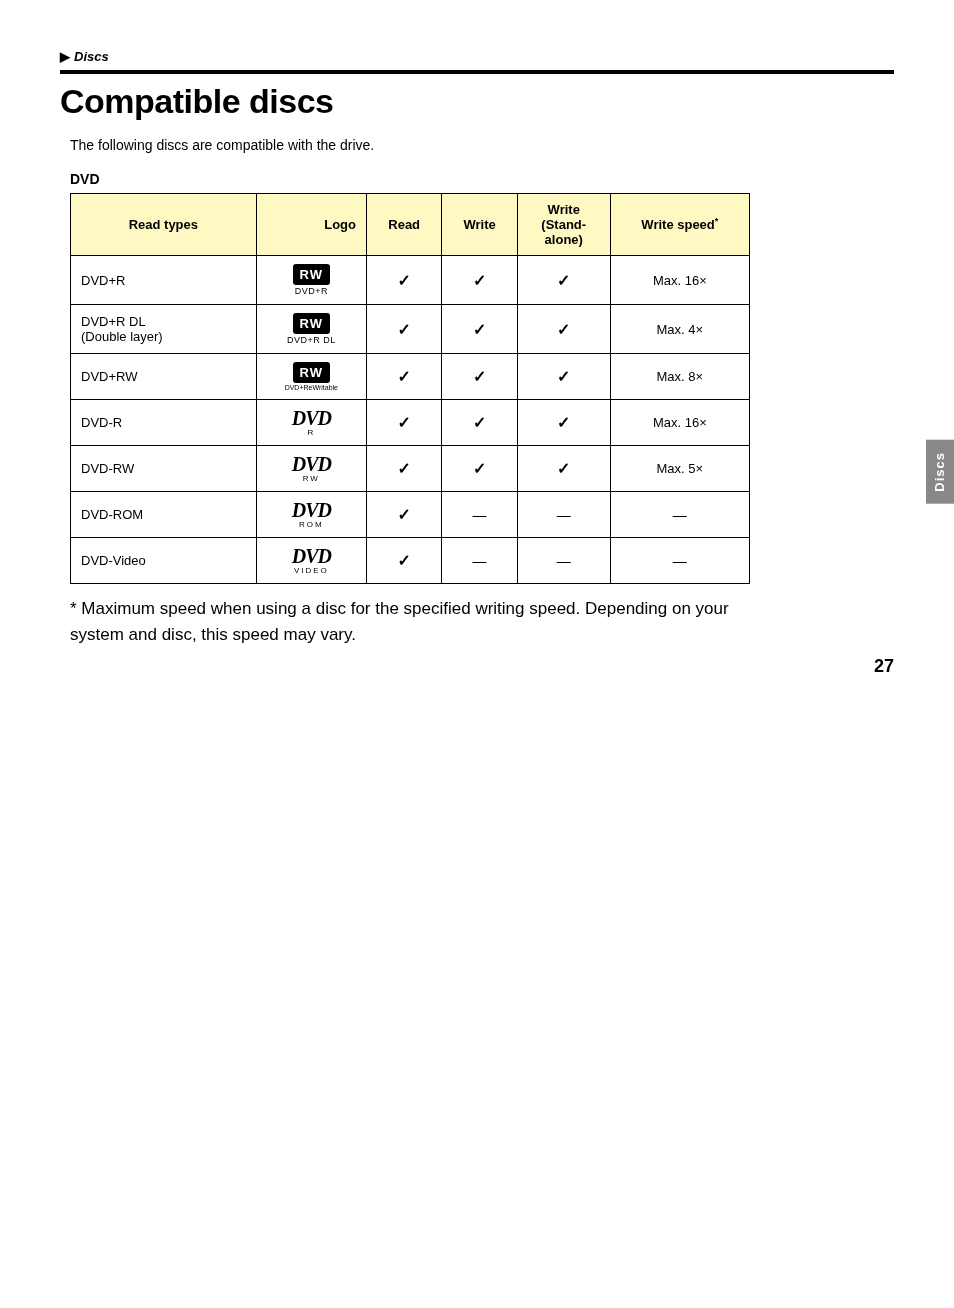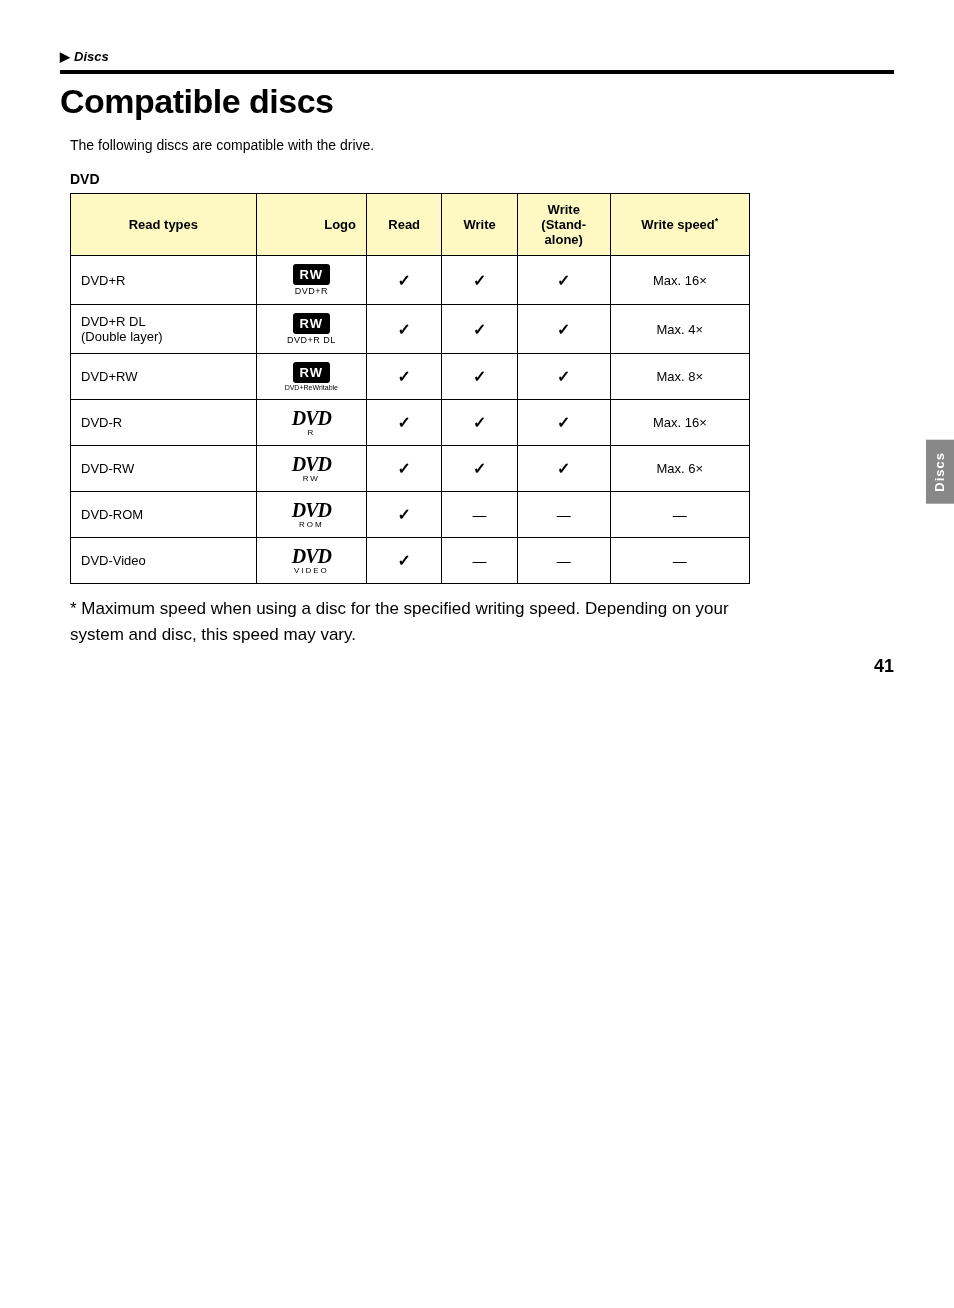--- a/index.html
+++ b/index.html
@@ -303,21 +303,21 @@
         <td class="col-disc">DVD-RW</td>
         <td>
           <div class="logo-dvd-video">
             <div class="logo-dvd-text" style="font-size:20px; font-weight:900; font-style:italic; font-family:serif;">DVD</div>
             <div class="logo-dvd-sub">RW</div>
           </div>
         </td>
         <td><span class="checkmark">✓</span></td>
         <td><span class="checkmark">✓</span></td>
         <td><span class="checkmark">✓</span></td>
-        <td>Max. 6×</td>
+        <td>Max. 5×</td>
       </tr>
 
       <tr>
         <td class="col-disc">DVD-ROM</td>
         <td>
           <div class="logo-dvd-video">
             <div class="logo-dvd-text" style="font-size:20px; font-weight:900; font-style:italic; font-family:serif;">DVD</div>
             <div class="logo-dvd-sub">ROM</div>
           </div>
         </td>
@@ -343,15 +343,15 @@
     </tbody>
   </table>
 
   <div class="footnote asterisk-note">
     <span>*</span>
     <span>Maximum speed when using a disc for the specified writing speed. Depending on your system and disc, this speed may vary.</span>
   </div>
 
   <div class="side-tab">Discs</div>
 
-  <div class="page-number">41</div>
+  <div class="page-number">27</div>
 
 </div>
 
 </body></html>

